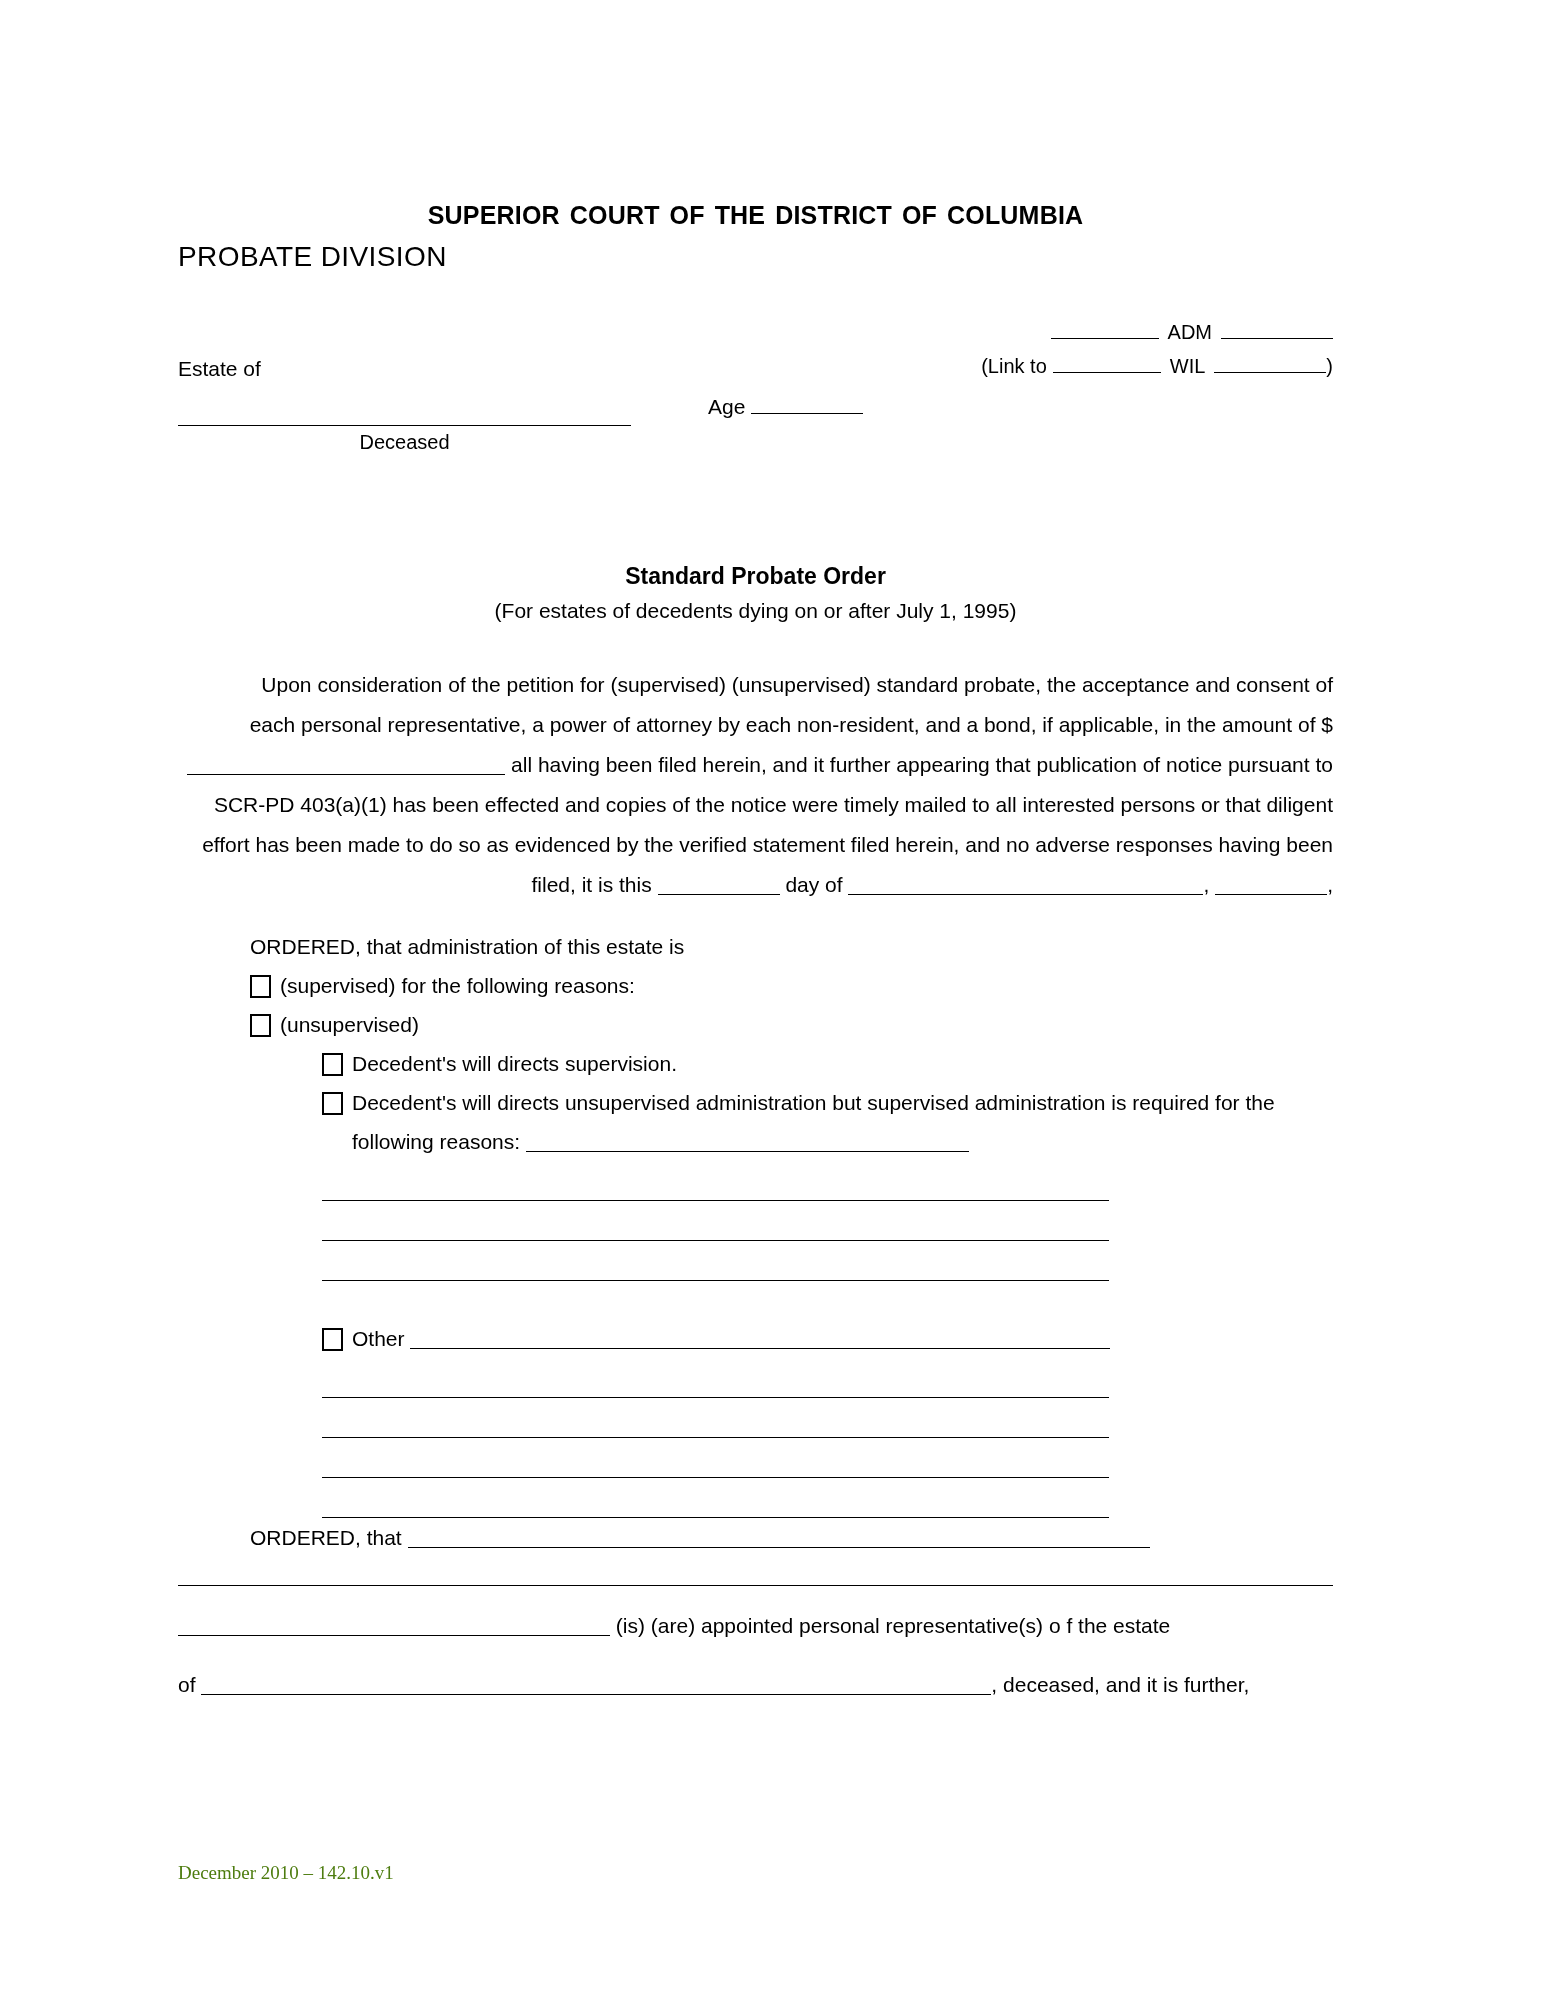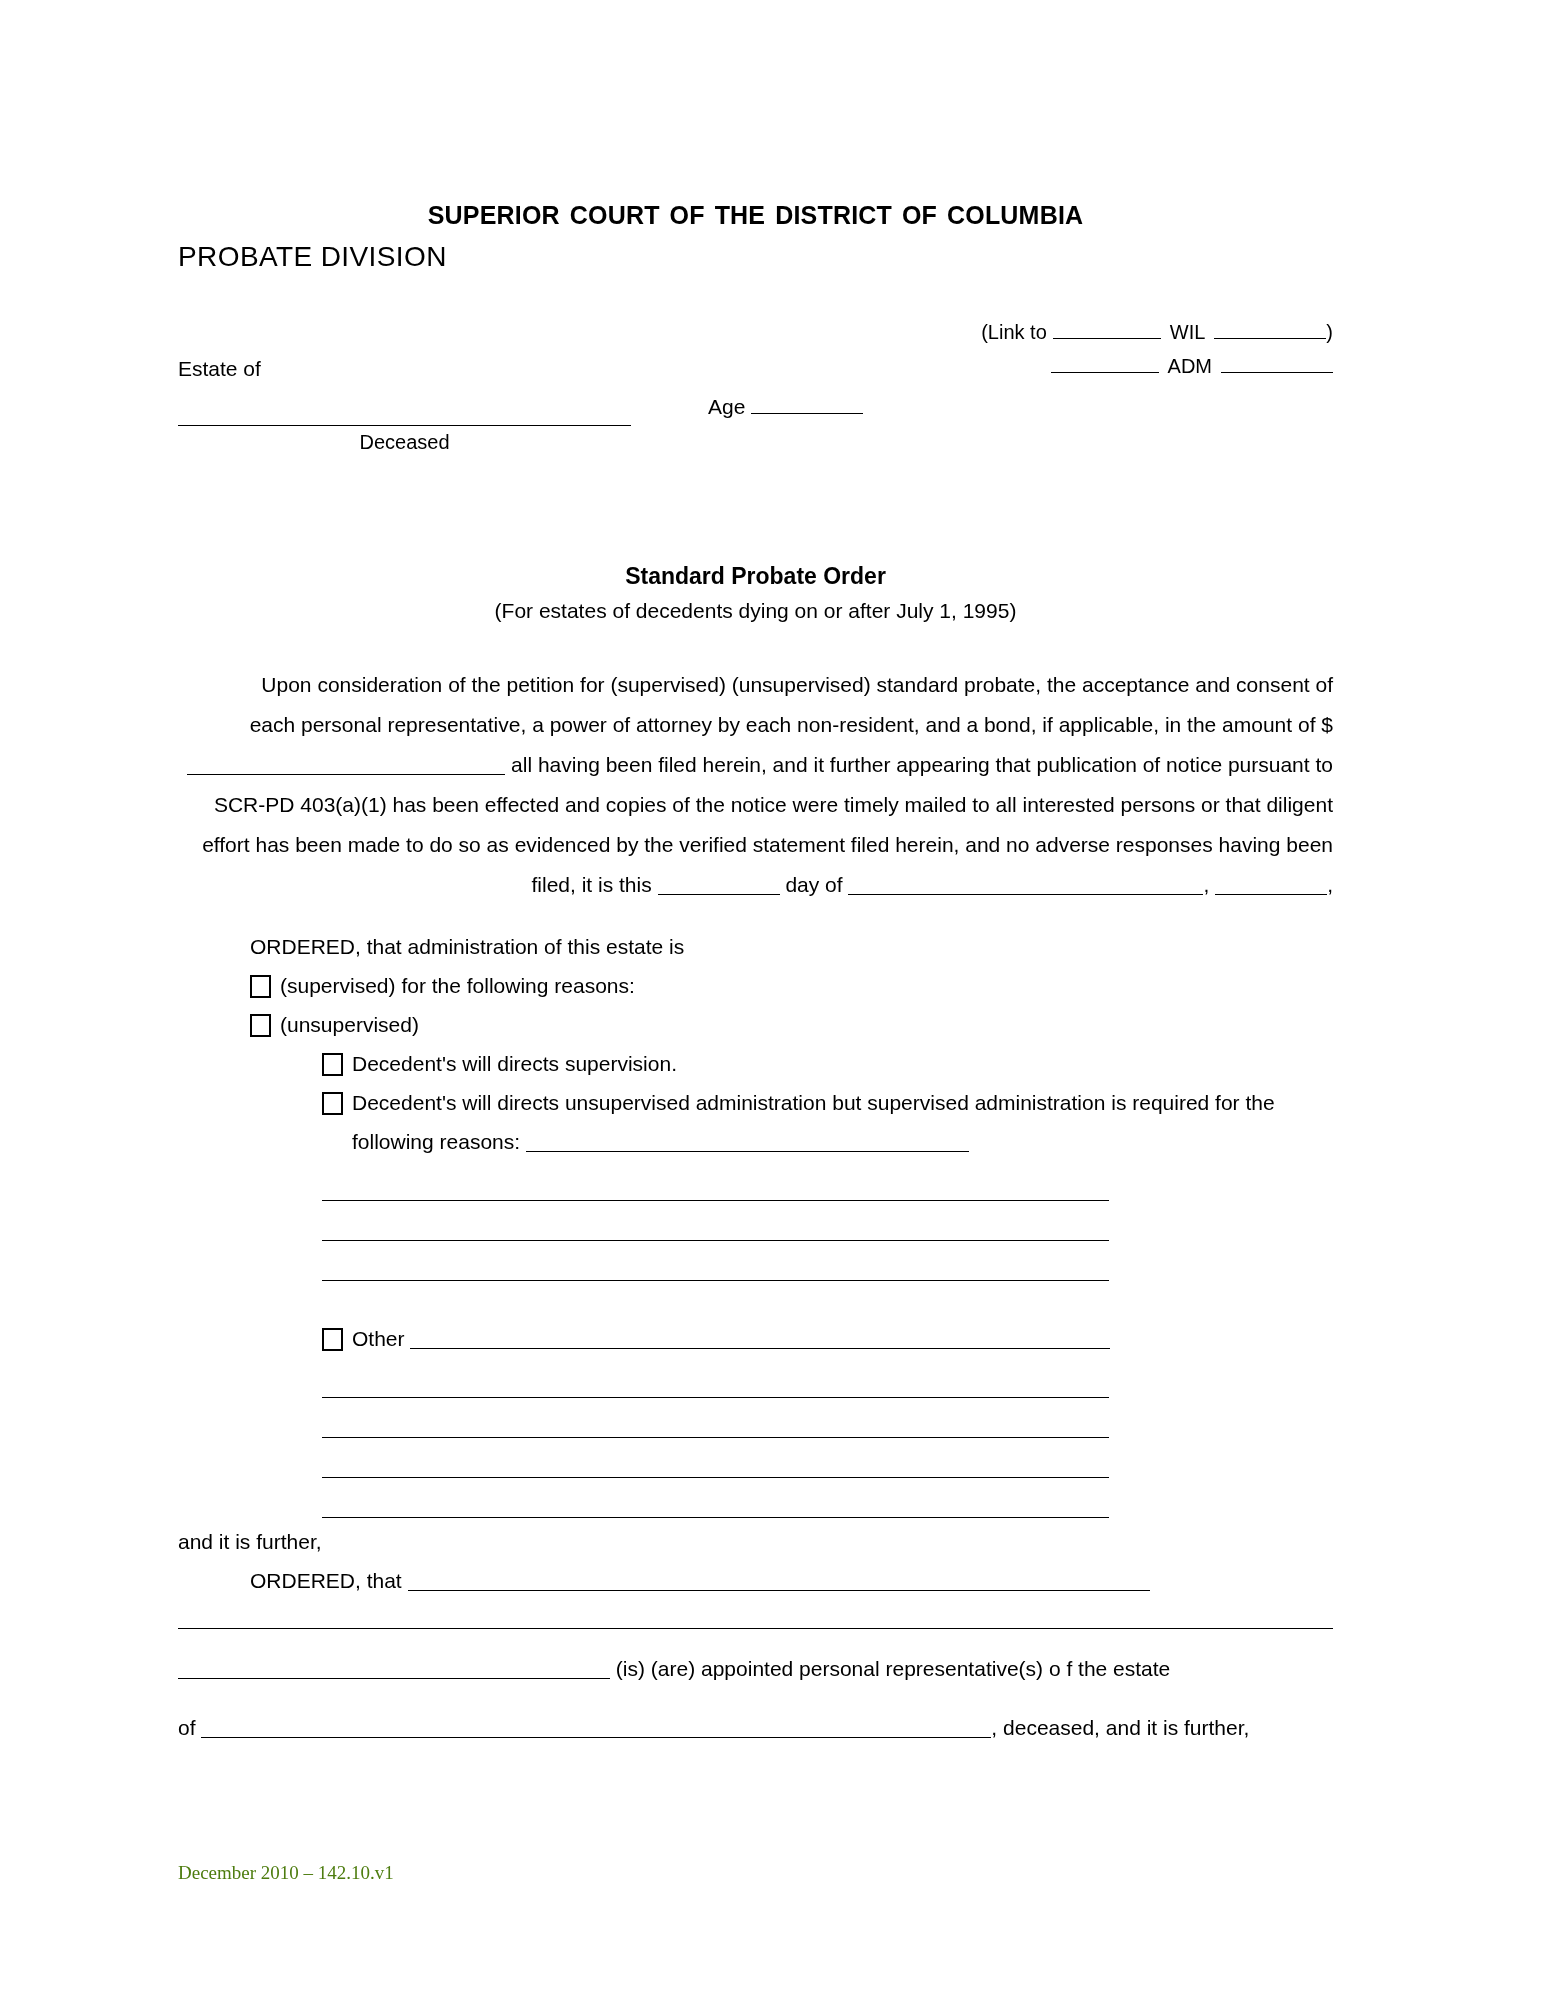--- a/index.html
+++ b/index.html
@@ -231,30 +231,30 @@
 <div class="page">
   <div class="content">
 
     <div class="court-title">Superior Court of the District of Columbia</div>
     <div class="division-title">PROBATE DIVISION</div>
 
     <div class="caption">
 
       <div class="caption-right">
         <div class="cr-row">
+          <span class="ul-sm"></span>
+          <span class="cr-mid">ADM</span>
+          <span class="ul-sm2"></span>
+        </div>
+        <div class="cr-row">
           <span class="cr-label">(Link to</span>
           <span class="ul-sm"></span>
           <span class="cr-mid">WIL</span>
           <span class="ul-sm2"></span>
           <span>)</span>
-        </div>
-        <div class="cr-row">
-          <span class="ul-sm"></span>
-          <span class="cr-mid">ADM</span>
-          <span class="ul-sm2"></span>
         </div>
       </div>
 
       <div class="estate-of">Estate of</div>
       <div class="deceased-rule"></div>
       <div class="deceased-label">Deceased</div>
       <div class="age-block">
         <span>Age</span>
         <span class="age-rule"></span>
       </div>
@@ -317,21 +317,20 @@
       <div class="rule-gap"></div>
       <div class="blank-rule"></div>
       <div class="rule-gap"></div>
       <div class="blank-rule"></div>
       <div class="rule-gap"></div>
       <div class="blank-rule"></div>
       <div class="rule-gap"></div>
       <div class="blank-rule"></div>
     </div>
 
-    <div class="further-line">and it is further,</div>
 
     <div class="ordered-that">
       <span>ORDERED, that</span>
       <span class="inline-rule r-orderedthat"></span>
     </div>
 
     <div class="full-rule"></div>
 
     <div class="appt-line">
       <span class="inline-rule r-appt"></span>

